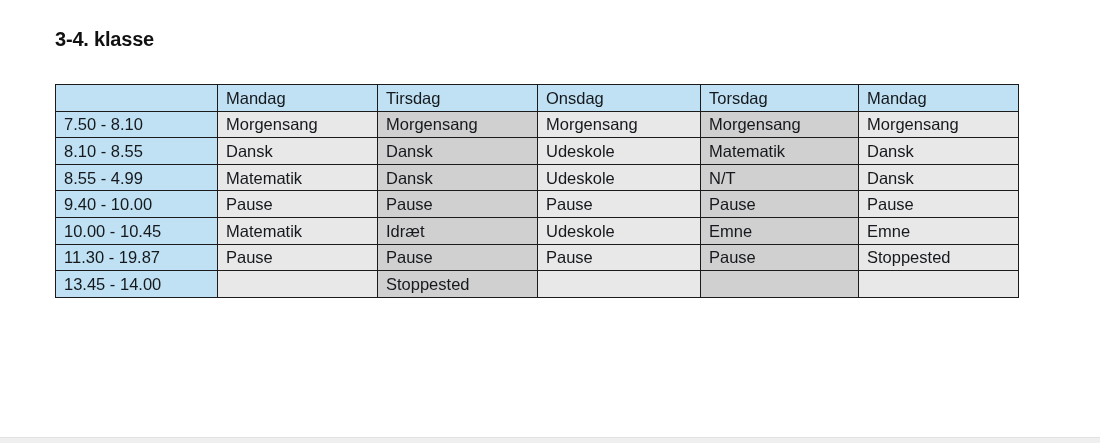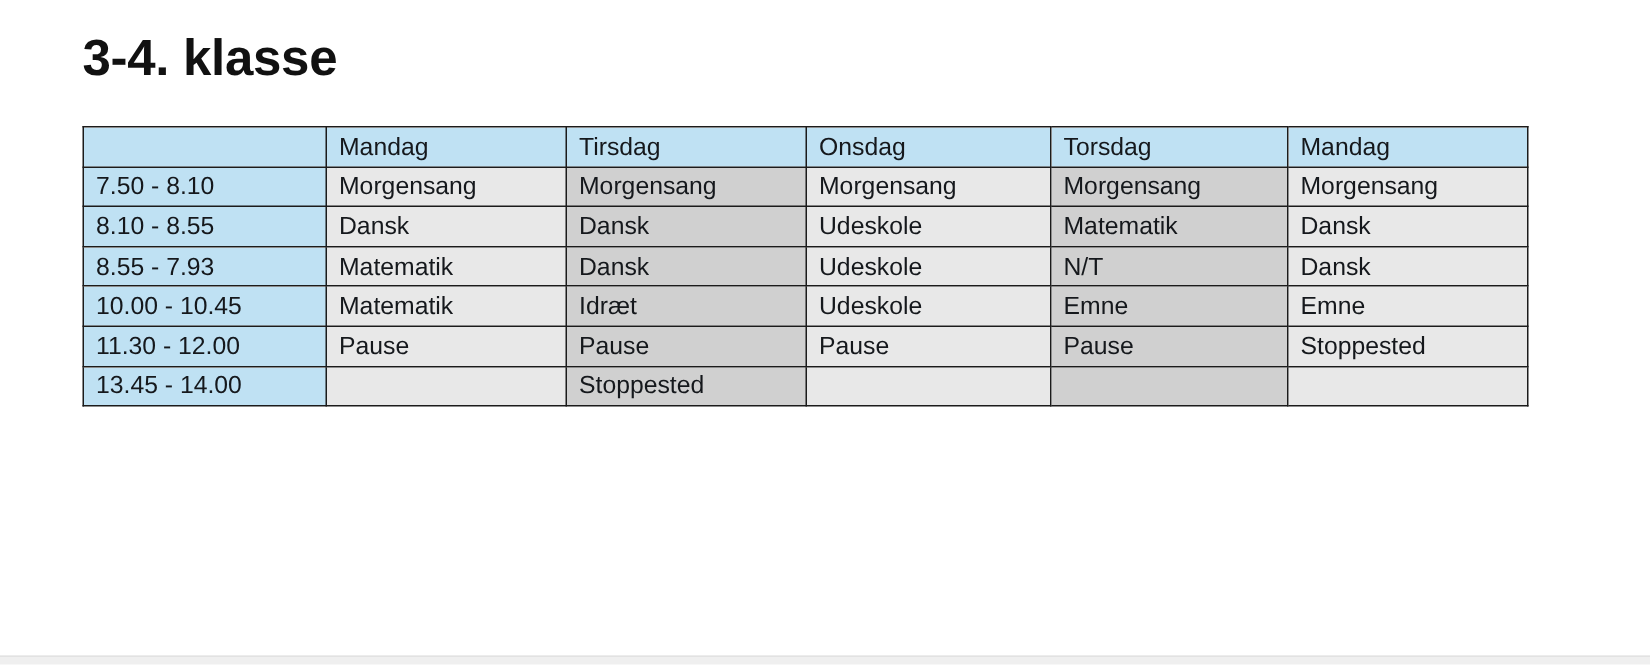--- a/index.html
+++ b/index.html
@@ -19,21 +19,21 @@
     left: 0;
     top: 0;
     width: 1100px;
     height: 437px;
     background: #ffffff;
   }
   .page-title {
     position: absolute;
     left: 55px;
     top: 20px;
-    font-size: 34px;
+    font-size: 20px;
     font-weight: bold;
     color: #111111;
     letter-spacing: -0.2px;
     line-height: 38px;
     white-space: nowrap;
   }
   .schedule-wrap {
     position: absolute;
     left: 55px;
     top: 84px;
@@ -129,37 +129,45 @@
           </tr>
           <tr>
             <td class="time-cell">8.10 - 8.55</td>
             <td class="day-light">Dansk</td>
             <td class="day-dark">Dansk</td>
             <td class="day-light">Udeskole</td>
             <td class="day-dark">Matematik</td>
             <td class="day-light">Dansk</td>
           </tr>
           <tr>
-            <td class="time-cell">8.55 - 7.93</td>
+            <td class="time-cell">8.55 - 4.99</td>
             <td class="day-light">Matematik</td>
             <td class="day-dark">Dansk</td>
             <td class="day-light">Udeskole</td>
             <td class="day-dark">N/T</td>
             <td class="day-light">Dansk</td>
+          </tr>
+          <tr>
+            <td class="time-cell">9.40 - 10.00</td>
+            <td class="day-light">Pause</td>
+            <td class="day-dark">Pause</td>
+            <td class="day-light">Pause</td>
+            <td class="day-dark">Pause</td>
+            <td class="day-light">Pause</td>
           </tr>
           <tr>
             <td class="time-cell">10.00 - 10.45</td>
             <td class="day-light">Matematik</td>
             <td class="day-dark">Idræt</td>
             <td class="day-light">Udeskole</td>
             <td class="day-dark">Emne</td>
             <td class="day-light">Emne</td>
           </tr>
           <tr>
-            <td class="time-cell">11.30 - 12.00</td>
+            <td class="time-cell">11.30 - 19.87</td>
             <td class="day-light">Pause</td>
             <td class="day-dark">Pause</td>
             <td class="day-light">Pause</td>
             <td class="day-dark">Pause</td>
             <td class="day-light">Stoppested</td>
           </tr>
           <tr>
             <td class="time-cell">13.45 - 14.00</td>
             <td class="day-light"></td>
             <td class="day-dark">Stoppested</td>

